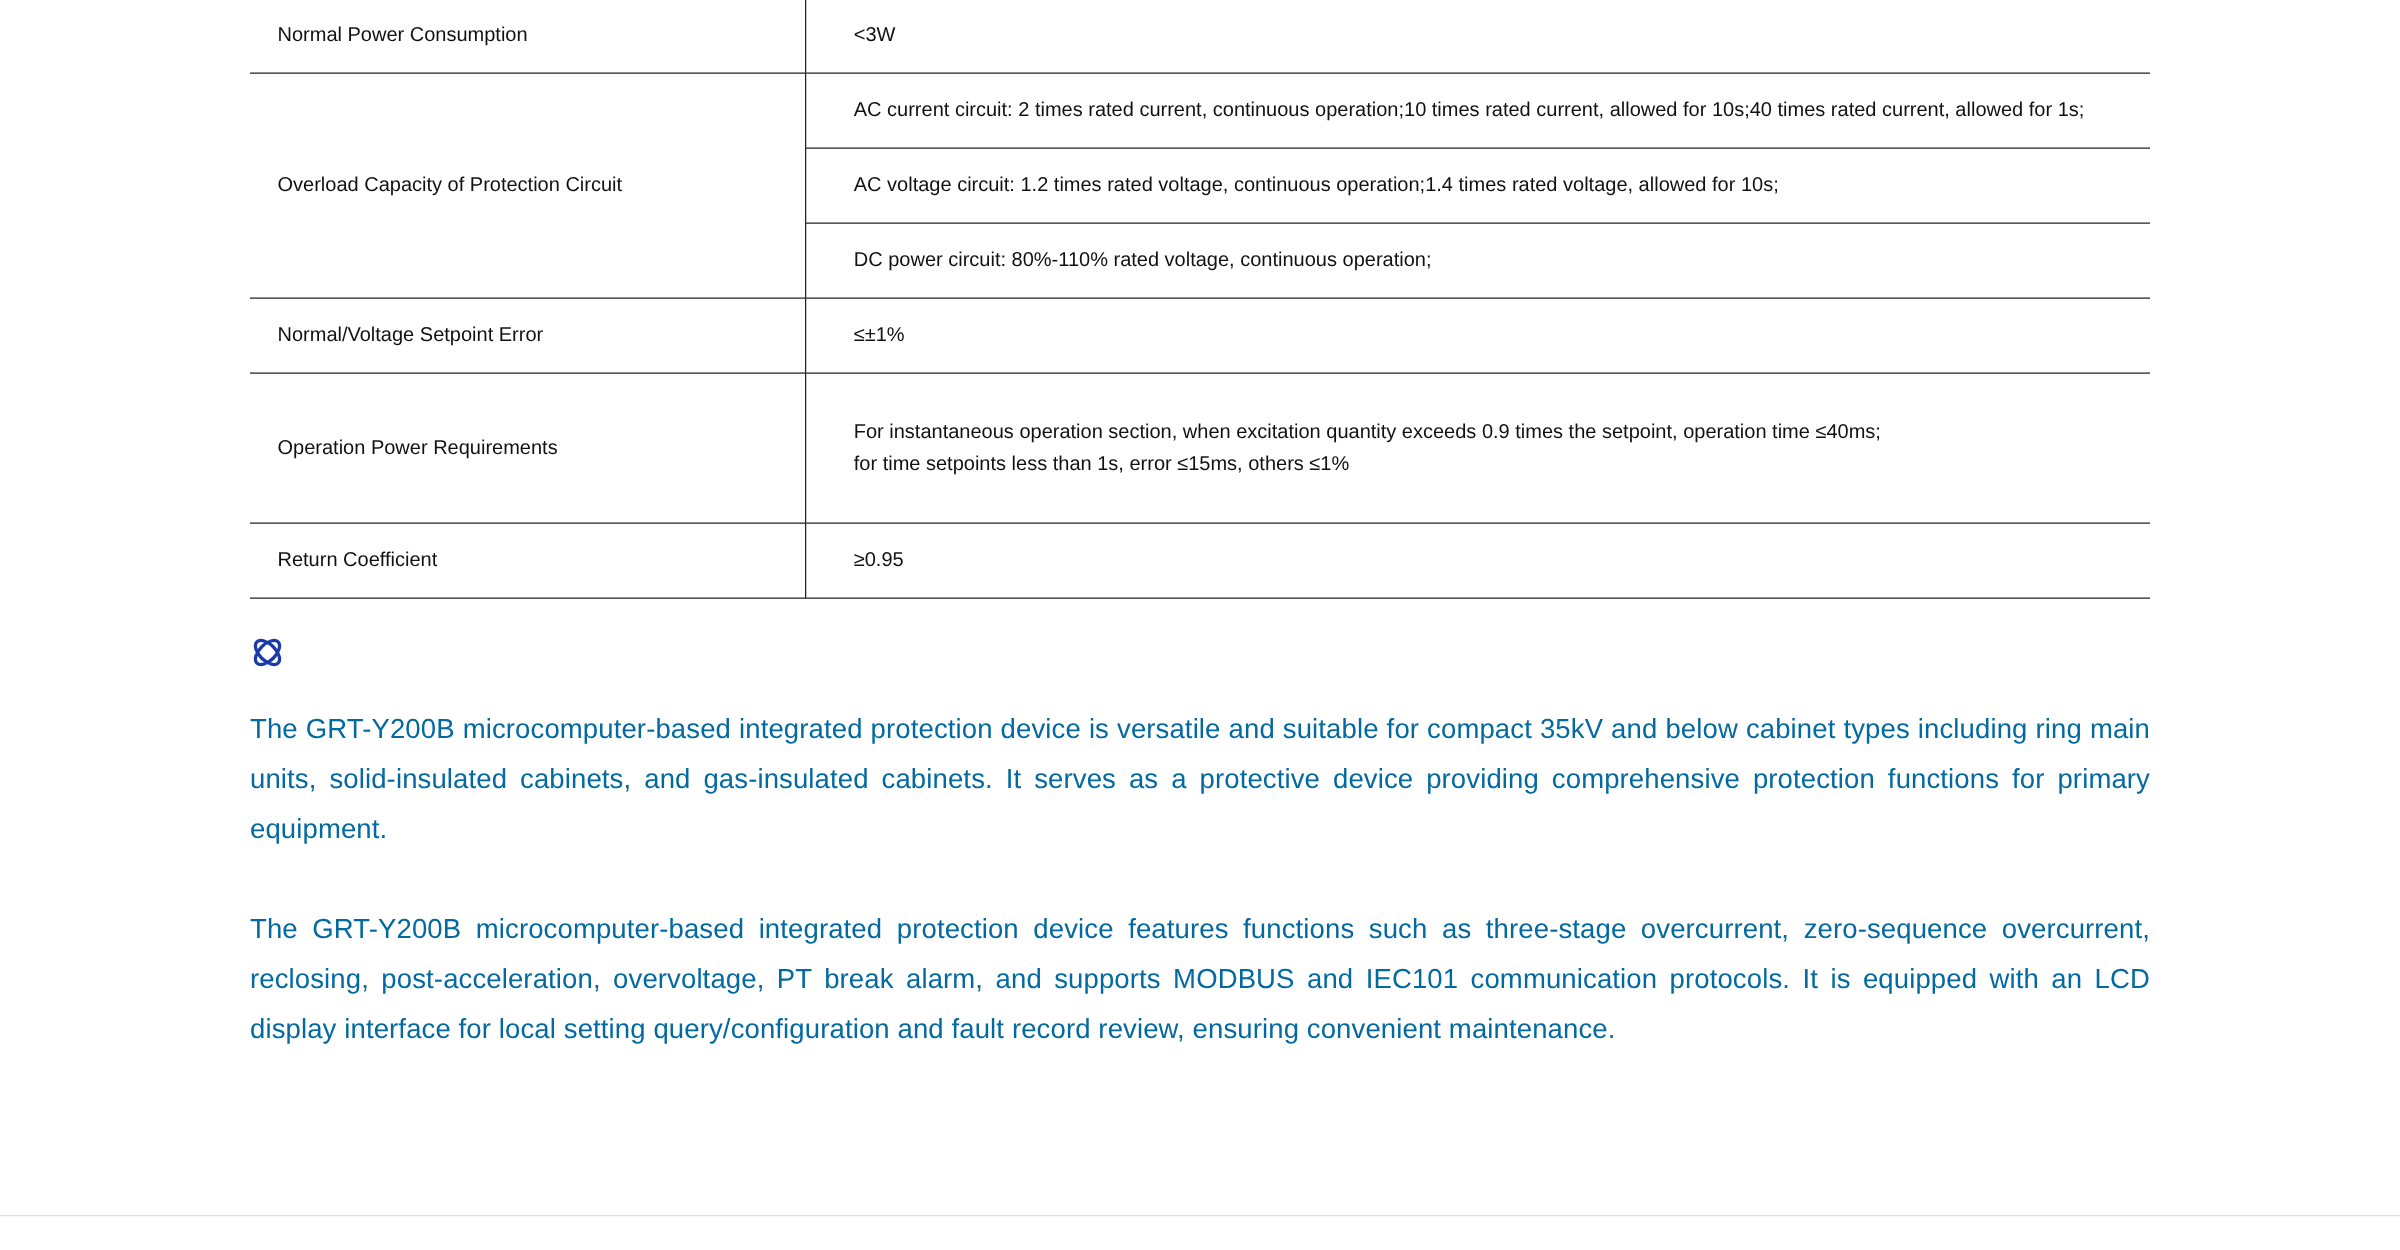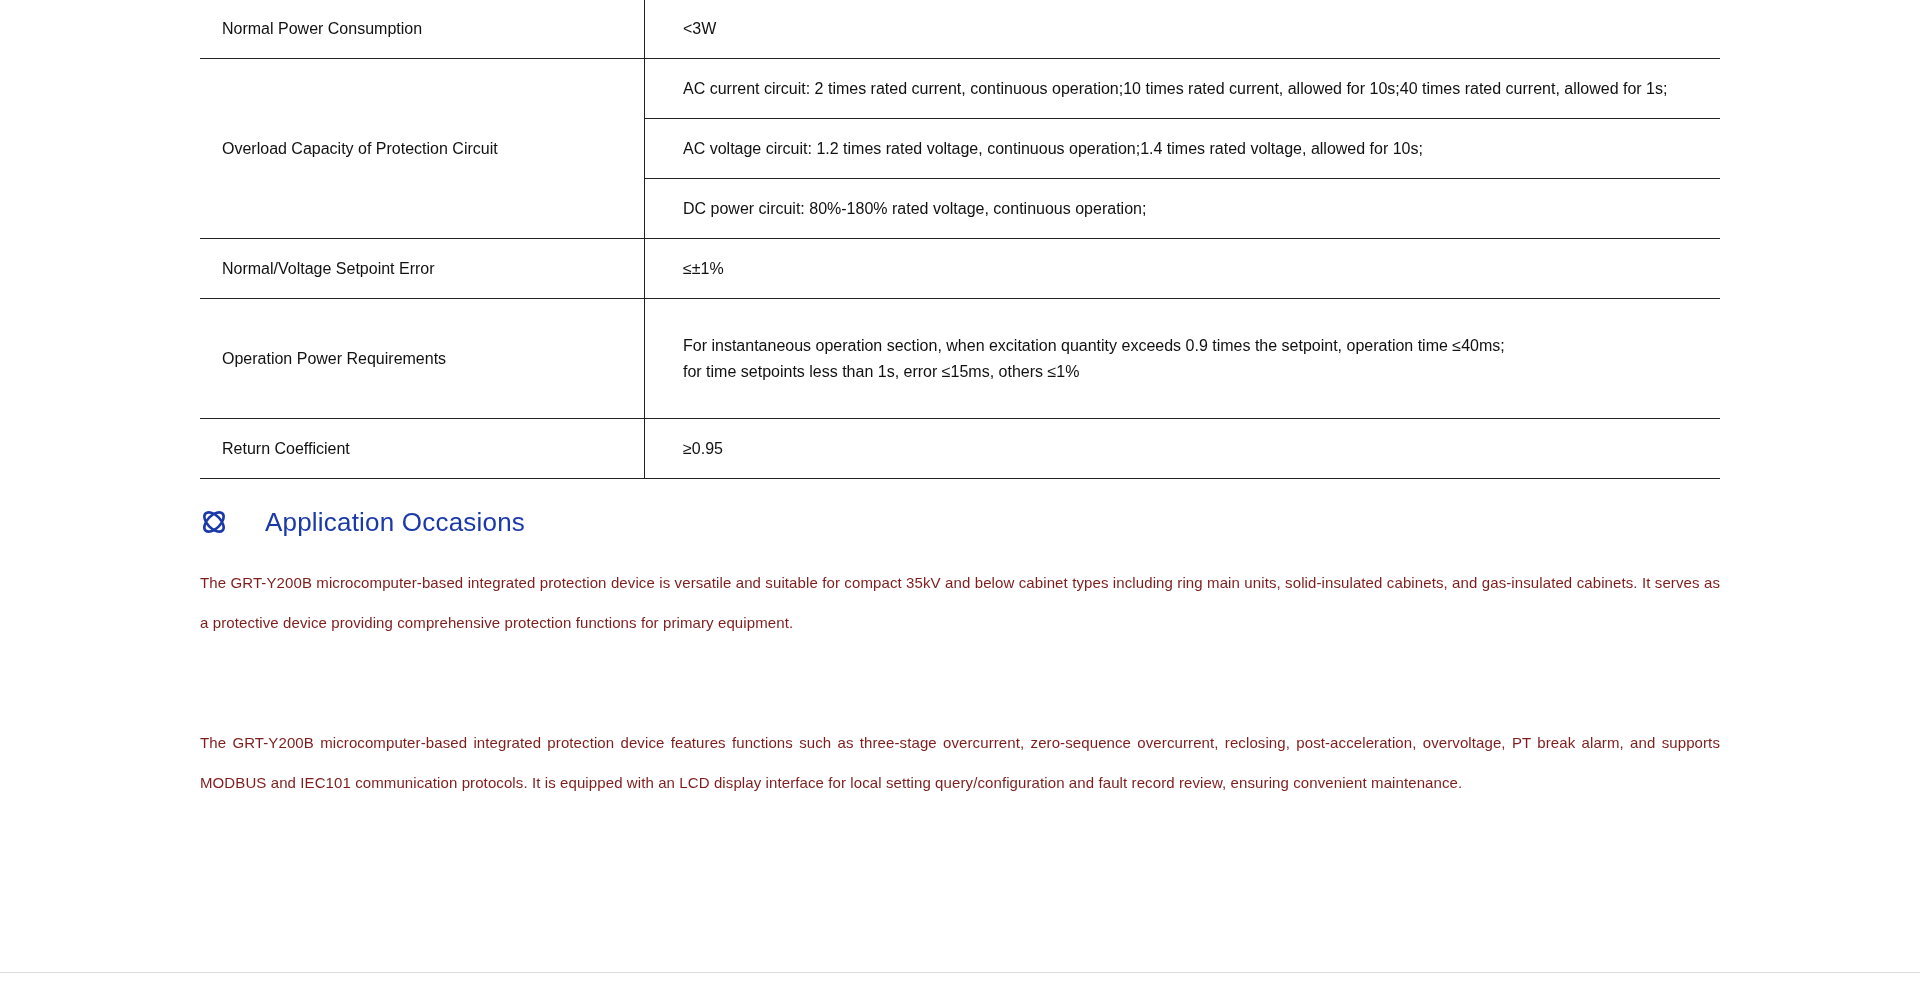--- a/index.html
+++ b/index.html
@@ -22,21 +22,21 @@
   .section-heading {
     position: absolute; left: 200px; top: 504px; height: 36px;
     display: flex; align-items: center;
   }
   .section-heading .icon { width: 28px; height: 28px; display: inline-block; }
   .section-heading .title {
     margin-left: 37px; font-size: 26px; color: #1a3aa8; letter-spacing: 0.2px;
   }
   .para {
     position: absolute; left: 200px; width: 1520px;
-    font-size: 15px; line-height: 40px; text-align: justify; color: #7f1d1d;
+    font-size: 22px; line-height: 40px; text-align: justify; color: #0369a1;
     letter-spacing: 0.1px;
   }
   .para.p1 { top: 563px; }
   .para.p2 { top: 723px; }
   .bottom-divider {
     position: absolute; left: 0; top: 972px; width: 1920px; height: 1px; background: #dcdcdc;
   }
 </style>
 </head>
 <body>
@@ -48,21 +48,21 @@
     <td class="value">&lt;3W</td>
   </tr>
   <tr class="row-60">
     <td class="label" rowspan="3">Overload Capacity of Protection Circuit</td>
     <td class="value">AC current circuit: 2 times rated current, continuous operation;10 times rated current, allowed for 10s;40 times rated current, allowed for 1s;</td>
   </tr>
   <tr class="row-60">
     <td class="value">AC voltage circuit: 1.2 times rated voltage, continuous operation;1.4 times rated voltage, allowed for 10s;</td>
   </tr>
   <tr class="row-60">
-    <td class="value">DC power circuit: 80%-180% rated voltage, continuous operation;</td>
+    <td class="value">DC power circuit: 80%-110% rated voltage, continuous operation;</td>
   </tr>
   <tr class="row-60">
     <td class="label">Normal/Voltage Setpoint Error</td>
     <td class="value">≤±1%</td>
   </tr>
   <tr class="row-120">
     <td class="label">Operation Power Requirements</td>
     <td class="value">
       <span class="line">For instantaneous operation section, when excitation quantity exceeds 0.9 times the setpoint, operation time ≤40ms;</span>
       <span class="line">for time setpoints less than 1s, error ≤15ms, others ≤1%</span>
@@ -75,19 +75,18 @@
 </tbody>
   </table>
 
 <div class="section-heading">
   <span class="icon">
     <svg width="28" height="28" viewBox="0 0 28 28">
       <ellipse cx="14" cy="14" rx="12" ry="6.5" transform="rotate(45 14 14)" fill="none" stroke="#1a3aa8" stroke-width="2.6"></ellipse>
       <ellipse cx="14" cy="14" rx="12" ry="6.5" transform="rotate(-45 14 14)" fill="none" stroke="#1a3aa8" stroke-width="2.6"></ellipse>
     </svg>
   </span>
-  <span class="title">Application Occasions</span>
 </div>
 
 <p class="para p1" style="margin:0">The GRT-Y200B microcomputer-based integrated protection device is versatile and suitable for compact 35kV and below cabinet types including ring main units, solid-insulated cabinets, and gas-insulated cabinets. It serves as a protective device providing comprehensive protection functions for primary equipment.</p>
 <p class="para p2" style="margin:0">The GRT-Y200B microcomputer-based integrated protection device features functions such as three-stage overcurrent, zero-sequence overcurrent, reclosing, post-acceleration, overvoltage, PT break alarm, and supports MODBUS and IEC101 communication protocols. It is equipped with an LCD display interface for local setting query/configuration and fault record review, ensuring convenient maintenance.</p>
 
 <div class="bottom-divider"></div>
 
 </body></html>

